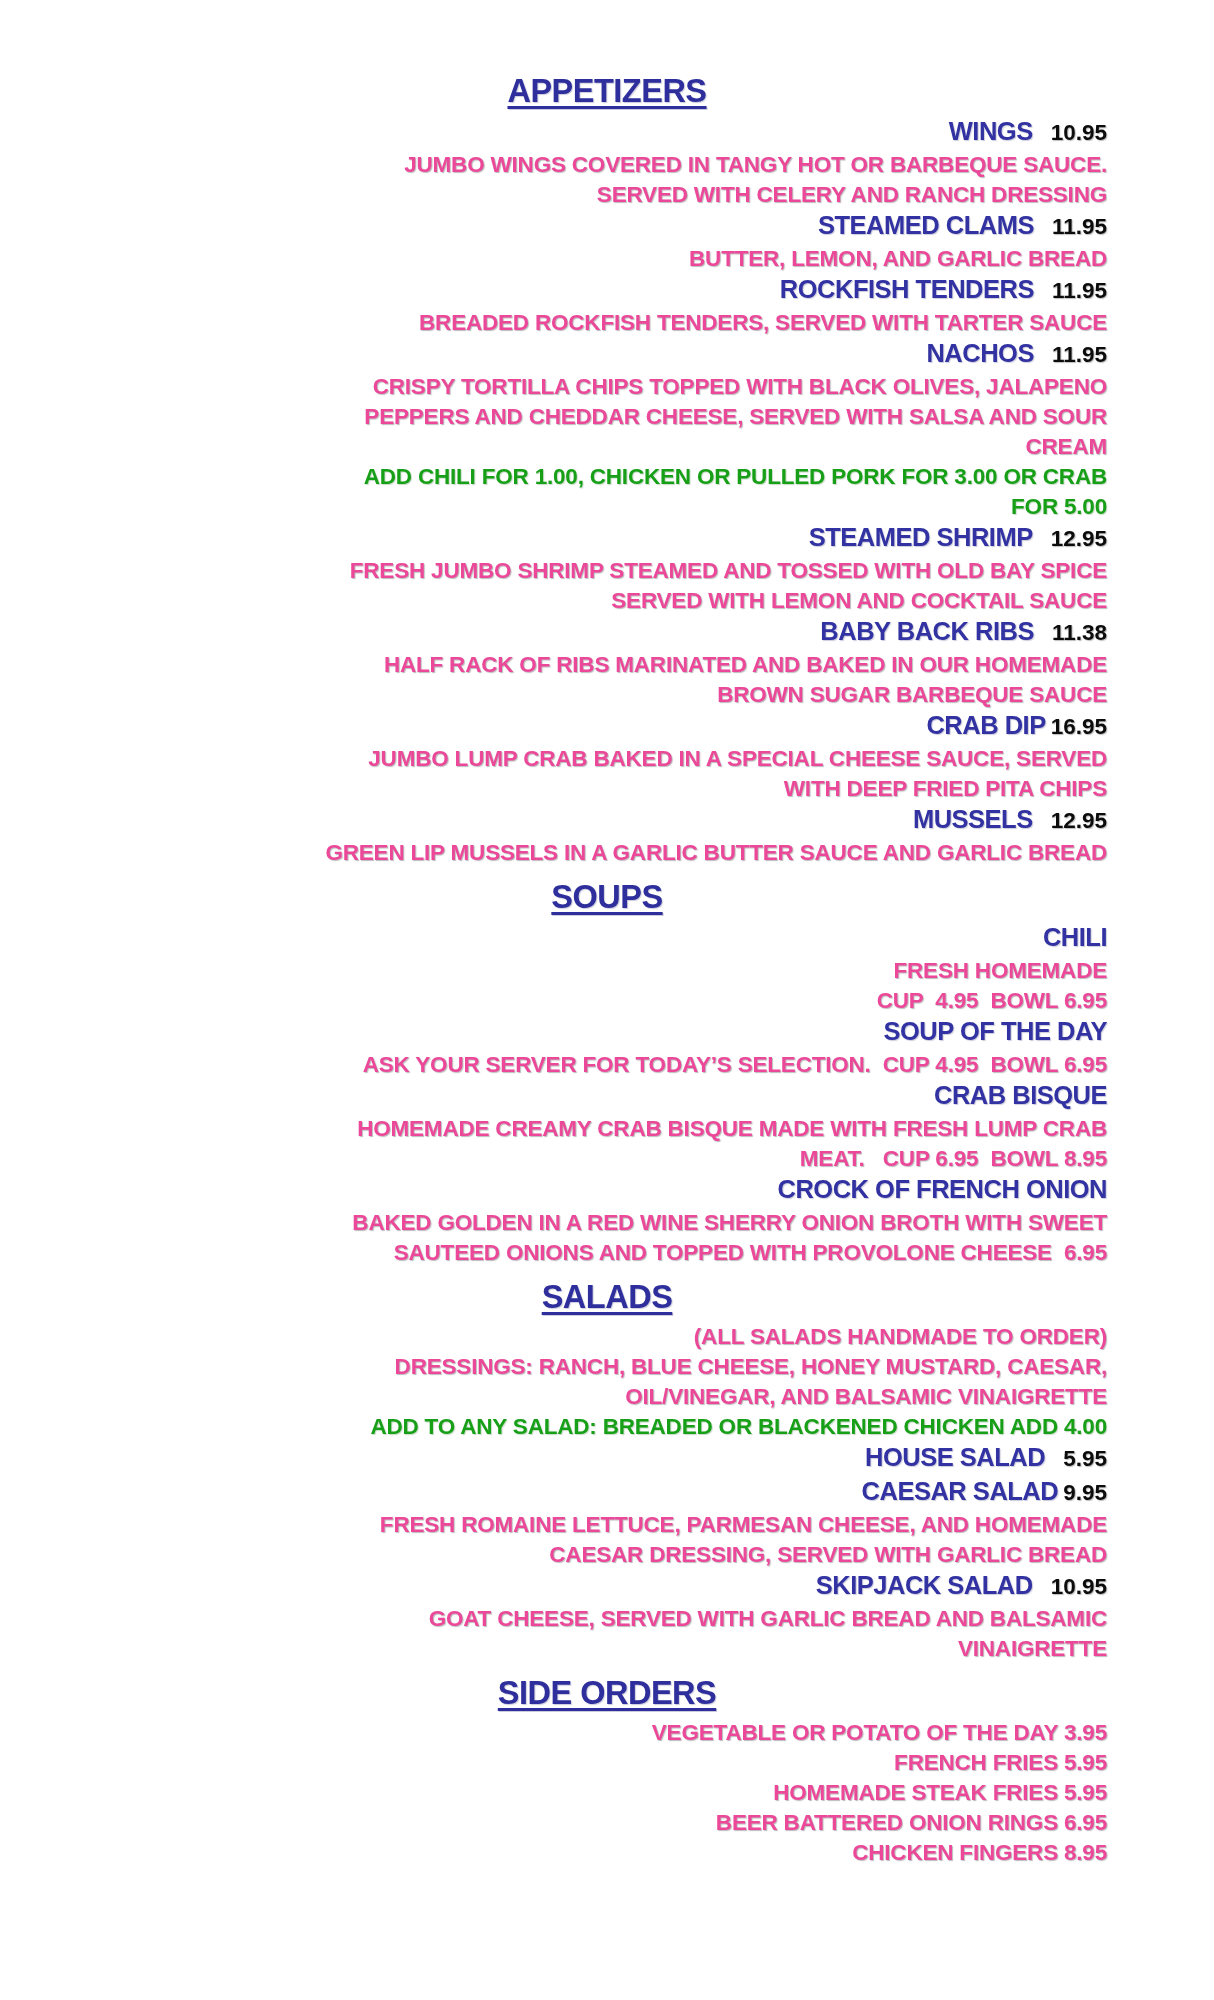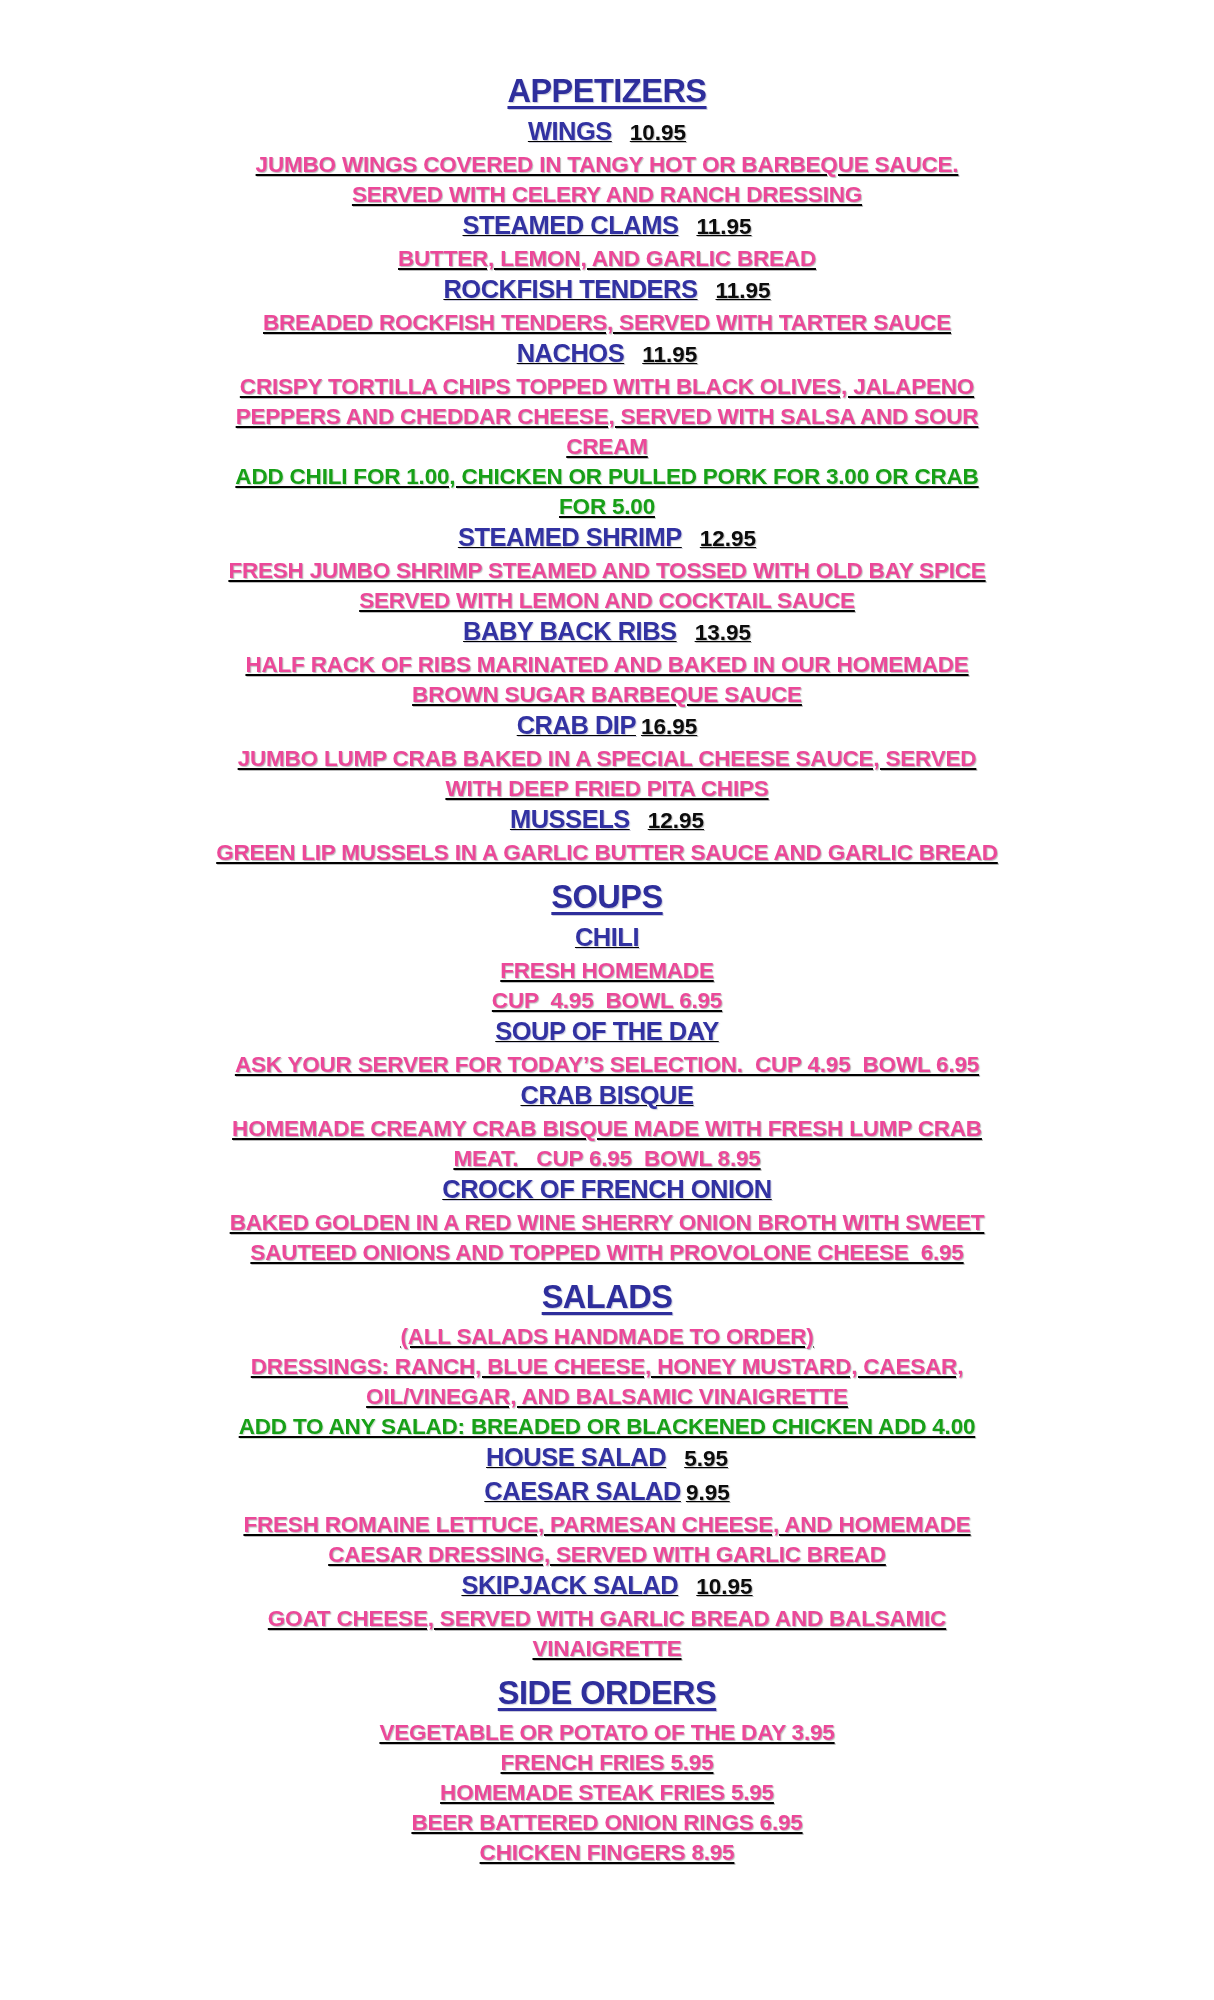--- a/index.html
+++ b/index.html
@@ -12,24 +12,24 @@
     height: 2000px;
     font-family: "Liberation Sans", "DejaVu Sans", sans-serif;
     font-weight: bold;
     overflow: hidden;
   }
   .menu-doc {
     width: 1000px;
     margin: 0 auto;
     padding-top: 62px;
     text-align: center;
-    text-decoration: underline;
   }
   .line {
     white-space: pre;
+    text-align: right;
   }
   .section-title {
     display: inline-block;
     color: #2e2e9c;
     font-size: 32.5px;
     line-height: 40px;
     letter-spacing: -0.5px;
     text-decoration: underline;
     text-decoration-thickness: 3px;
     text-underline-offset: 4px;
@@ -81,21 +81,21 @@
       <div class="line desc">BREADED ROCKFISH TENDERS, SERVED WITH TARTER SAUCE</div>
       <div class="line item"><span class="item-name">NACHOS</span><span class="item-price">11.95</span></div>
       <div class="line desc">CRISPY TORTILLA CHIPS TOPPED WITH BLACK OLIVES, JALAPENO</div>
       <div class="line desc">PEPPERS AND CHEDDAR CHEESE, SERVED WITH SALSA AND SOUR</div>
       <div class="line desc">CREAM</div>
       <div class="line note">ADD CHILI FOR 1.00, CHICKEN OR PULLED PORK FOR 3.00 OR CRAB</div>
       <div class="line note">FOR 5.00</div>
       <div class="line item"><span class="item-name">STEAMED SHRIMP</span><span class="item-price">12.95</span></div>
       <div class="line desc">FRESH JUMBO SHRIMP STEAMED AND TOSSED WITH OLD BAY SPICE</div>
       <div class="line desc">SERVED WITH LEMON AND COCKTAIL SAUCE</div>
-      <div class="line item"><span class="item-name">BABY BACK RIBS</span><span class="item-price">13.95</span></div>
+      <div class="line item"><span class="item-name">BABY BACK RIBS</span><span class="item-price">11.38</span></div>
       <div class="line desc">HALF RACK OF RIBS MARINATED AND BAKED IN OUR HOMEMADE</div>
       <div class="line desc">BROWN SUGAR BARBEQUE SAUCE</div>
       <div class="line item"><span class="item-name">CRAB DIP</span><span class="item-price tight">16.95</span></div>
       <div class="line desc">JUMBO LUMP CRAB BAKED IN A SPECIAL CHEESE SAUCE, SERVED</div>
       <div class="line desc">WITH DEEP FRIED PITA CHIPS</div>
       <div class="line item"><span class="item-name">MUSSELS</span><span class="item-price">12.95</span></div>
       <div class="line desc">GREEN LIP MUSSELS IN A GARLIC BUTTER SAUCE AND GARLIC BREAD</div>
     </section>
     <section>
       <div class="section-title-row"><div class="section-title">SOUPS</div></div>

